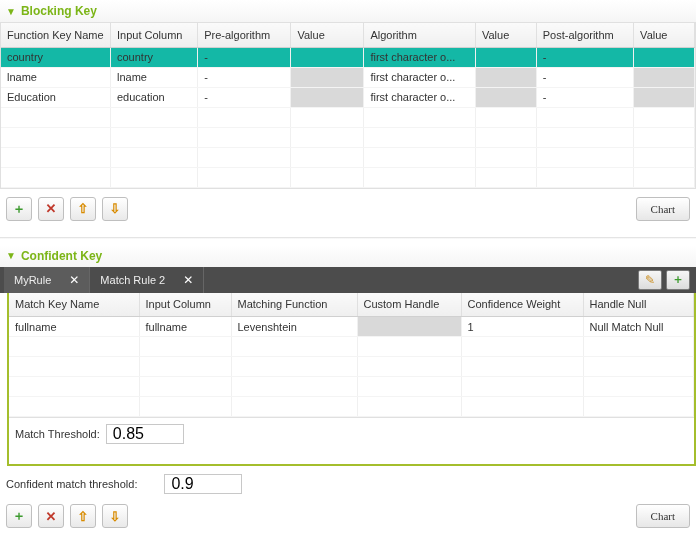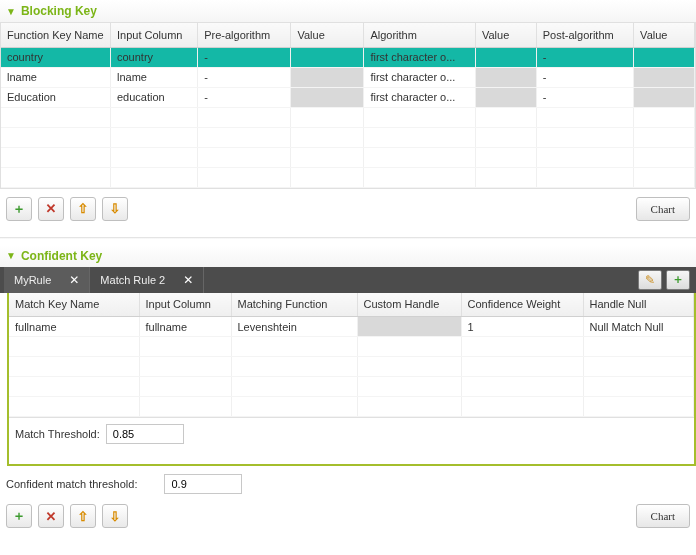--- a/index.html
+++ b/index.html
@@ -24,21 +24,21 @@
 .sep { height: 2px; background: linear-gradient(#f0f0f0, #fff); border-top: 1px solid #e4e4e4; margin: 2px 0 6px; }
 .tabbar { display: flex; align-items: center; background: #4c4c4c; height: 26px; padding-left: 4px; }
 .tab { display: flex; align-items: center; gap: 18px; color: #eee; padding: 0 10px; height: 26px; border-right: 1px solid #666; font-size: 11px; cursor: pointer; }
 .tab.active { background: #5c5c5c; }
 .tab .close { color: #fff; font-size: 12px; }
 .tabbar .spacer { flex: 1; }
 .tabbar .rightbtns { display: flex; gap: 4px; padding-right: 6px; }
 .tabbar .tbtn { width: 24px; height: 20px; border: 1px solid #7a7a7a; border-radius: 2px; background: linear-gradient(#f6f6f6, #dcdcdc); display: flex; align-items: center; justify-content: center; cursor: pointer; font-size: 12px; }
 .rule-panel { border: 2px solid #a4be2c; border-top: none; padding-bottom: 14px; margin-left: 7px; }
 .form-row { display: flex; align-items: center; padding: 6px 6px; gap: 6px; font-size: 11px; }
-.form-row input { height: 20px; border: 1px solid #c8c8c8; padding: 2px 6px; font-size: 11px; width: 78px; }
+.form-row input { height: 20px; border: 1px solid #c8c8c8; padding: 2px 6px; font-size: 16px; width: 78px; }
 .outer-form { padding: 8px 6px 2px; gap: 27px; }
 </style>
 </head>
 <body>
 
 <div class="panel">
   <div class="section-header">
     <span class="caret-icon">▼</span>
     <span class="title">Blocking Key</span>
   </div>

